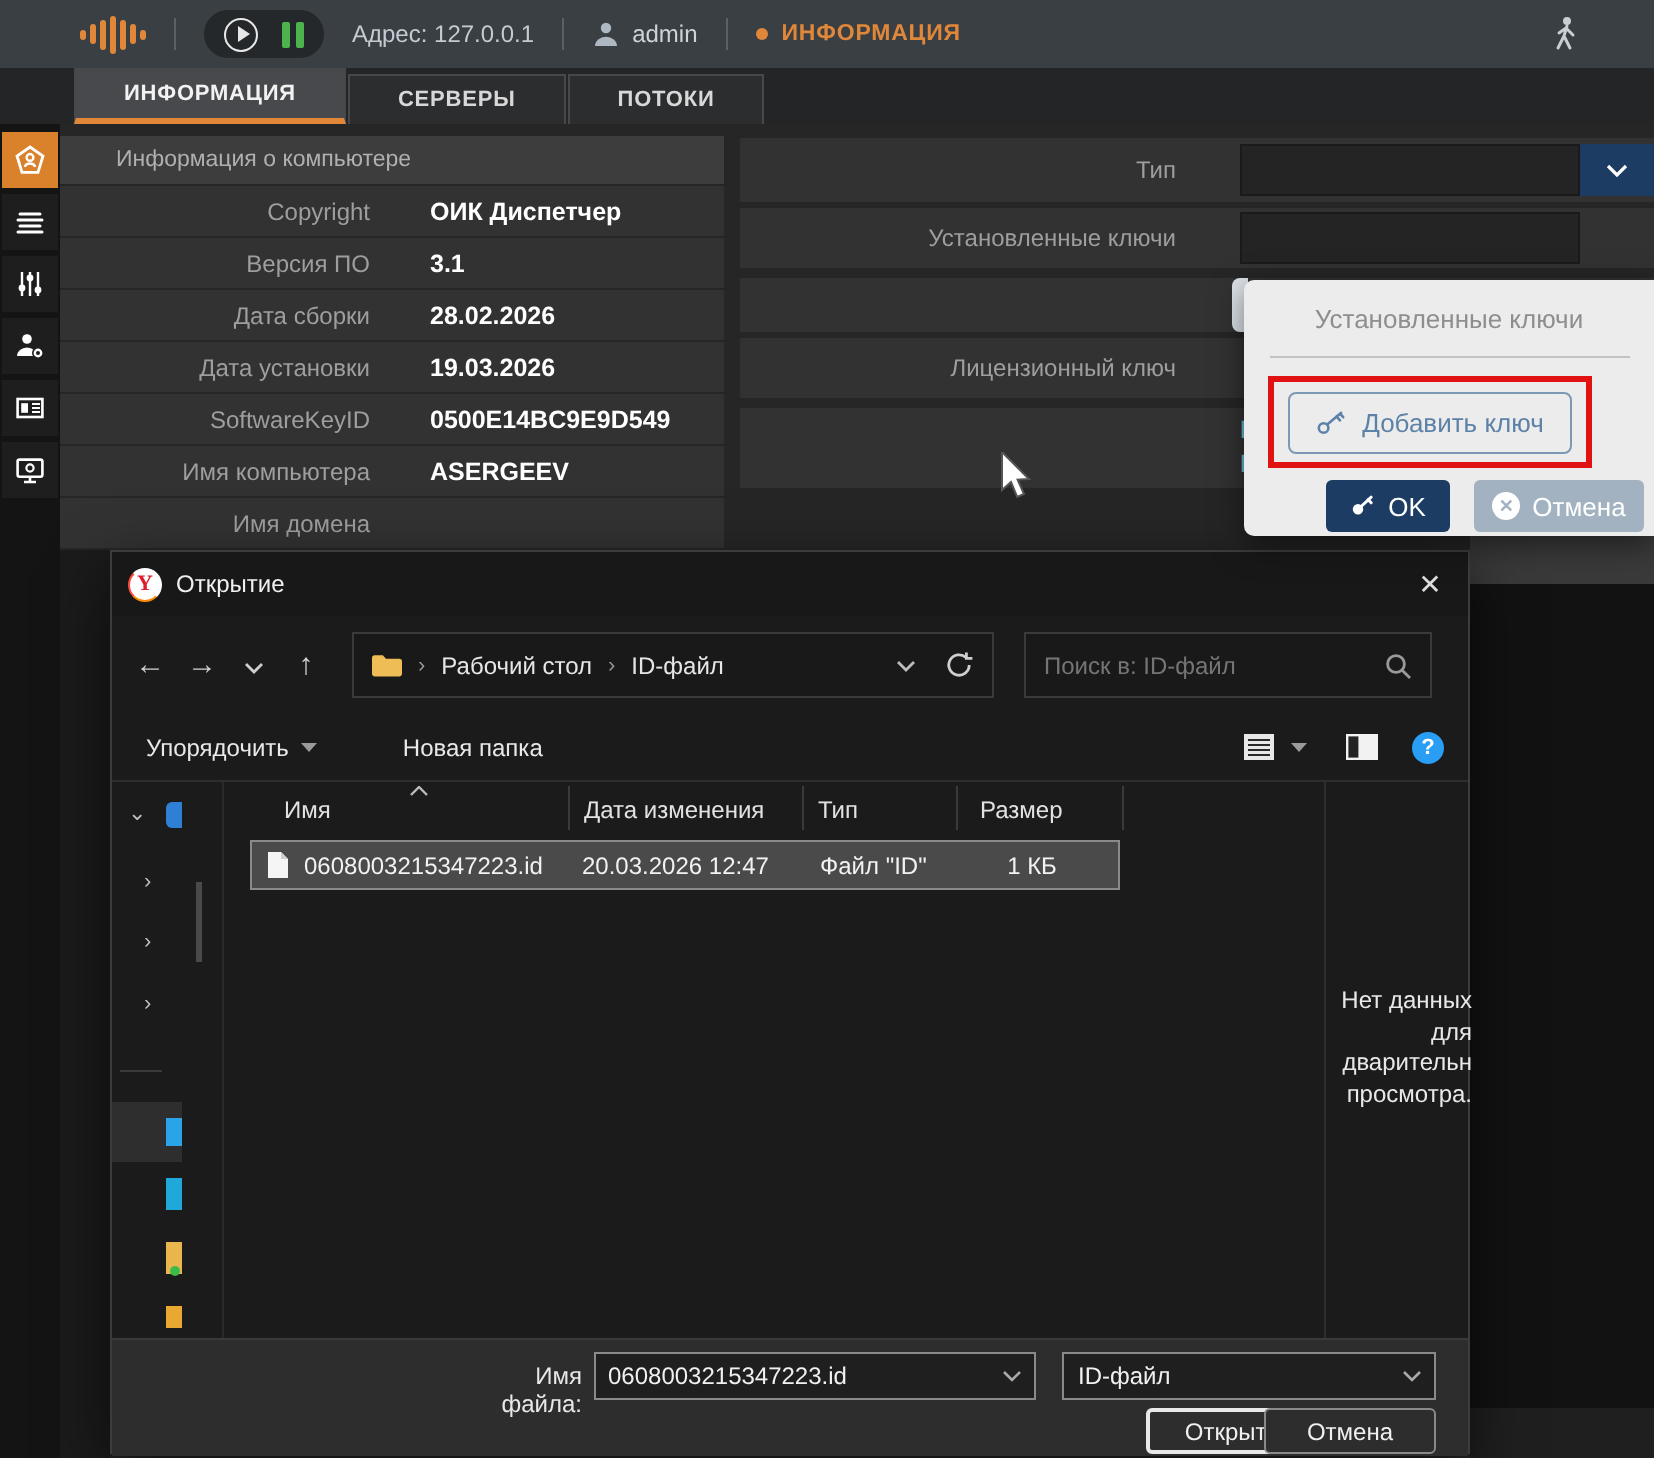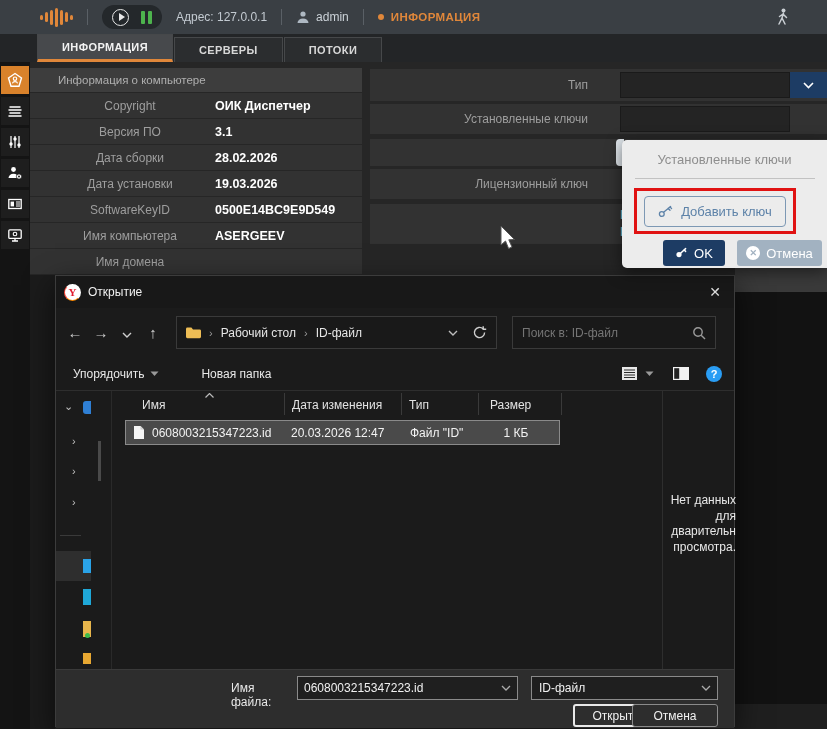--- a/index.html
+++ b/index.html
@@ -29,21 +29,21 @@
   .tab.active { background:#47494c; color:#f2f2f2; border-bottom:3px solid #e0873a; height:28px; }
 
   
   .rail { left:0; top:62px; width:30px; height:667px; background:#141414; }
   .rail-btn { position:absolute; left:1px; width:28px; height:28px; background:#1e1e1e; display:flex; align-items:center; justify-content:center; }
   .rail-btn.active { background:#d9822b; }
 
   
   .panel-hdr { background:#3d3d3d; color:#b0b0b0; font-size:11.5px; display:flex; align-items:center; padding-left:28px; }
   .inf-row { background:#323232; display:flex; align-items:center; }
-  .inf-label { width:155px; text-align:center; color:#9e9e9e; font-size:12px;padding-left:45px; }
+  .inf-label { width:155px; text-align:right; color:#9e9e9e; font-size:12px;padding-left:45px; }
   .inf-value { margin-left:30px; color:#ffffff; font-size:12.5px; font-weight:bold; }
   .lic-label { width:218px; text-align:right; color:#9e9e9e; font-size:12px; flex:none; }
   .lic-input { background:#242424; border:1px solid #1a1a1a; height:26px; }
   .navy-btn { background:#1d3c64; display:flex; align-items:center; justify-content:center; }
 
   
   .popup { left:622px; top:140px; width:205px; height:128px; background:#ececec; border-radius:5px 0 0 5px; box-shadow:0 4px 16px rgba(0,0,0,.5); z-index:30; }
   .popup-title { position:absolute; left:0; top:12px; width:100%; text-align:center; color:#8e8e8e; font-size:13px; }
   .popup-hr { position:absolute; left:13px; top:38px; width:180px; height:1px; background:#c2c2c2; }
   .red-rect { position:absolute; left:12px; top:48px; width:162px; height:46px; border:3px solid #e01212; z-index:5; }
@@ -388,21 +388,21 @@
 
       <div class="preview">
         <div style="margin-top:102px">Нет данных</div>
         <div>для</div>
         <div>дварительн</div>
         <div>просмотра.</div>
       </div>
     </div>
 
     <div class="dlg-bottom">
-      <span class="abs" style="left:175px; top:11px; width:60px; ">Имя файла:</span>
+      <span class="abs" style="left:175px; top:11px; width:60px; text-align:right">Имя файла:</span>
       <div class="combo" style="left:241px; top:6px; width:221px;">
         <input value="0608003215347223.id" style="">
         <svg width="10" height="6" viewBox="0 0 10 6" class="chev">
             <path d="M1 1 L5 5 L9 1" stroke="#aaa" stroke-width="1.3" fill="none"></path>
           </svg>
       </div>
       <div class="combo" style="left:475px; top:6px; width:187px;">
         <span style="padding-left:7px">ID-файл</span>
         <svg width="10" height="6" viewBox="0 0 10 6" class="chev">
             <path d="M1 1 L5 5 L9 1" stroke="#aaa" stroke-width="1.3" fill="none"></path>

